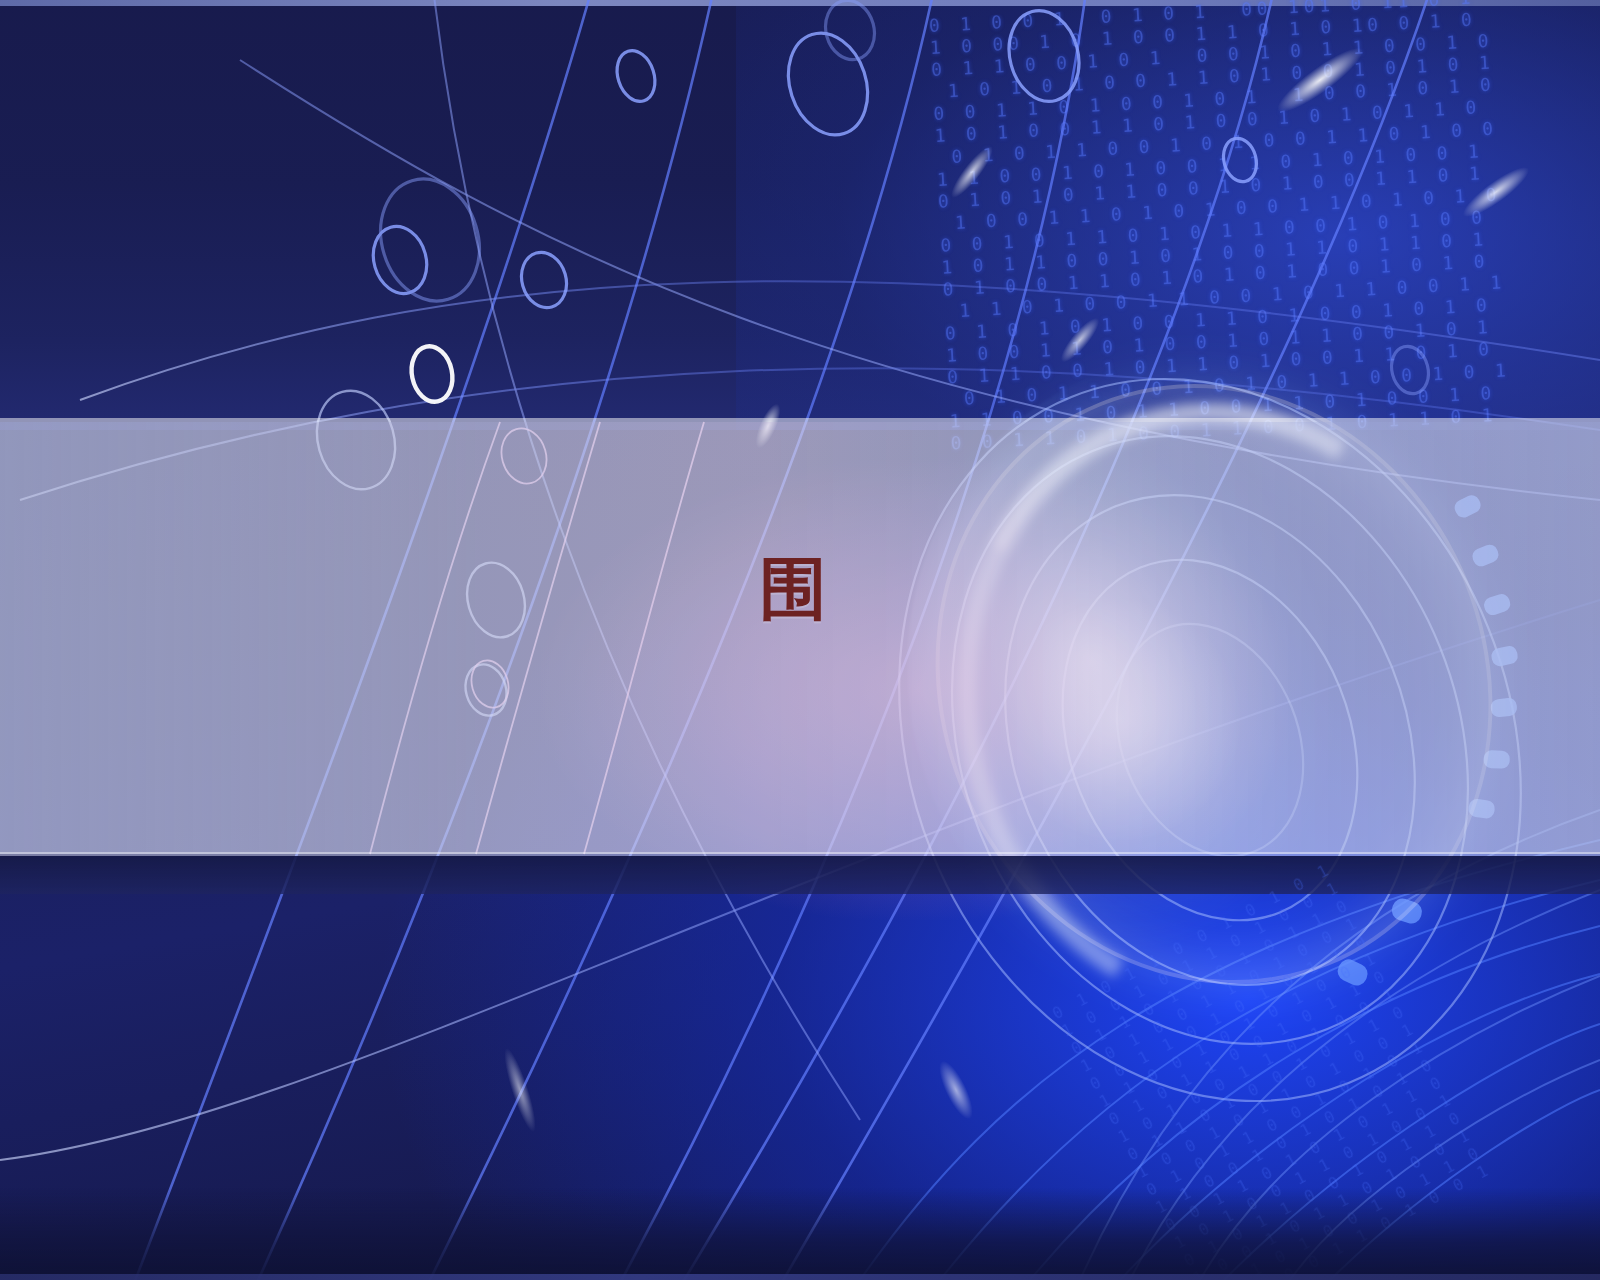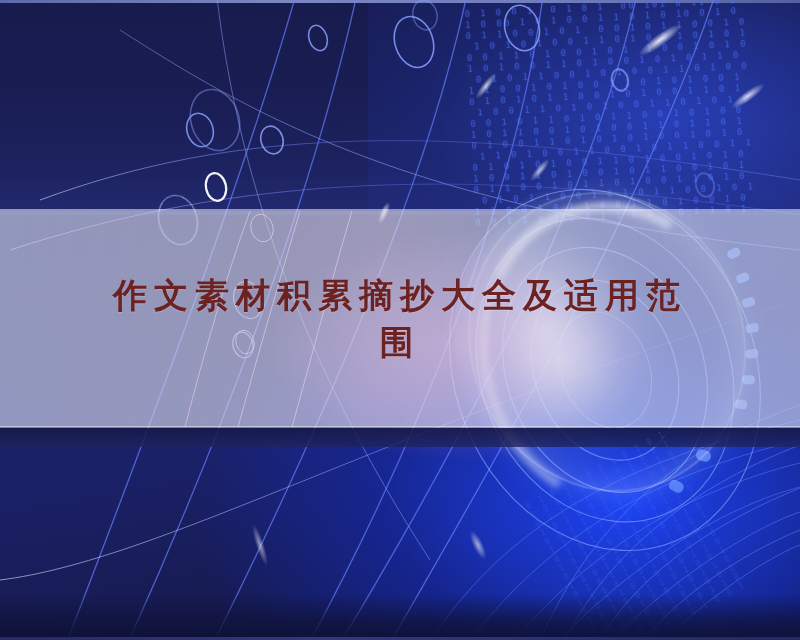--- a/index.html
+++ b/index.html
@@ -342,21 +342,20 @@
 
   <div class="bloom-pink"></div>
 
   <div class="band"></div>
   <div class="band-shade"></div>
   <div class="band-top-rule"></div>
   <div class="band-bottom-rule"></div>
   <div class="band-under-dark"></div>
 
   <div class="title-wrap">
-    <span class="title-line">作文素材积累摘抄大全及适用范</span>
     <span class="title-line">围</span>
   </div>
 
   <div class="binary-b">0 1 0 1 1 0 0 1 0 1 0 1
 1 0 0 1 0 1 1 0 1 0 0 1
 0 1 1 0 1 0 0 1 0 1 1 0
 1 0 1 0 0 1 1 0 1 0 0 1
 0 0 1 1 0 1 0 1 0 1 1 0
 1 1 0 0 1 0 1 0 1 0 0 1
 0 1 0 1 1 0 0 1 0 1 1 0

